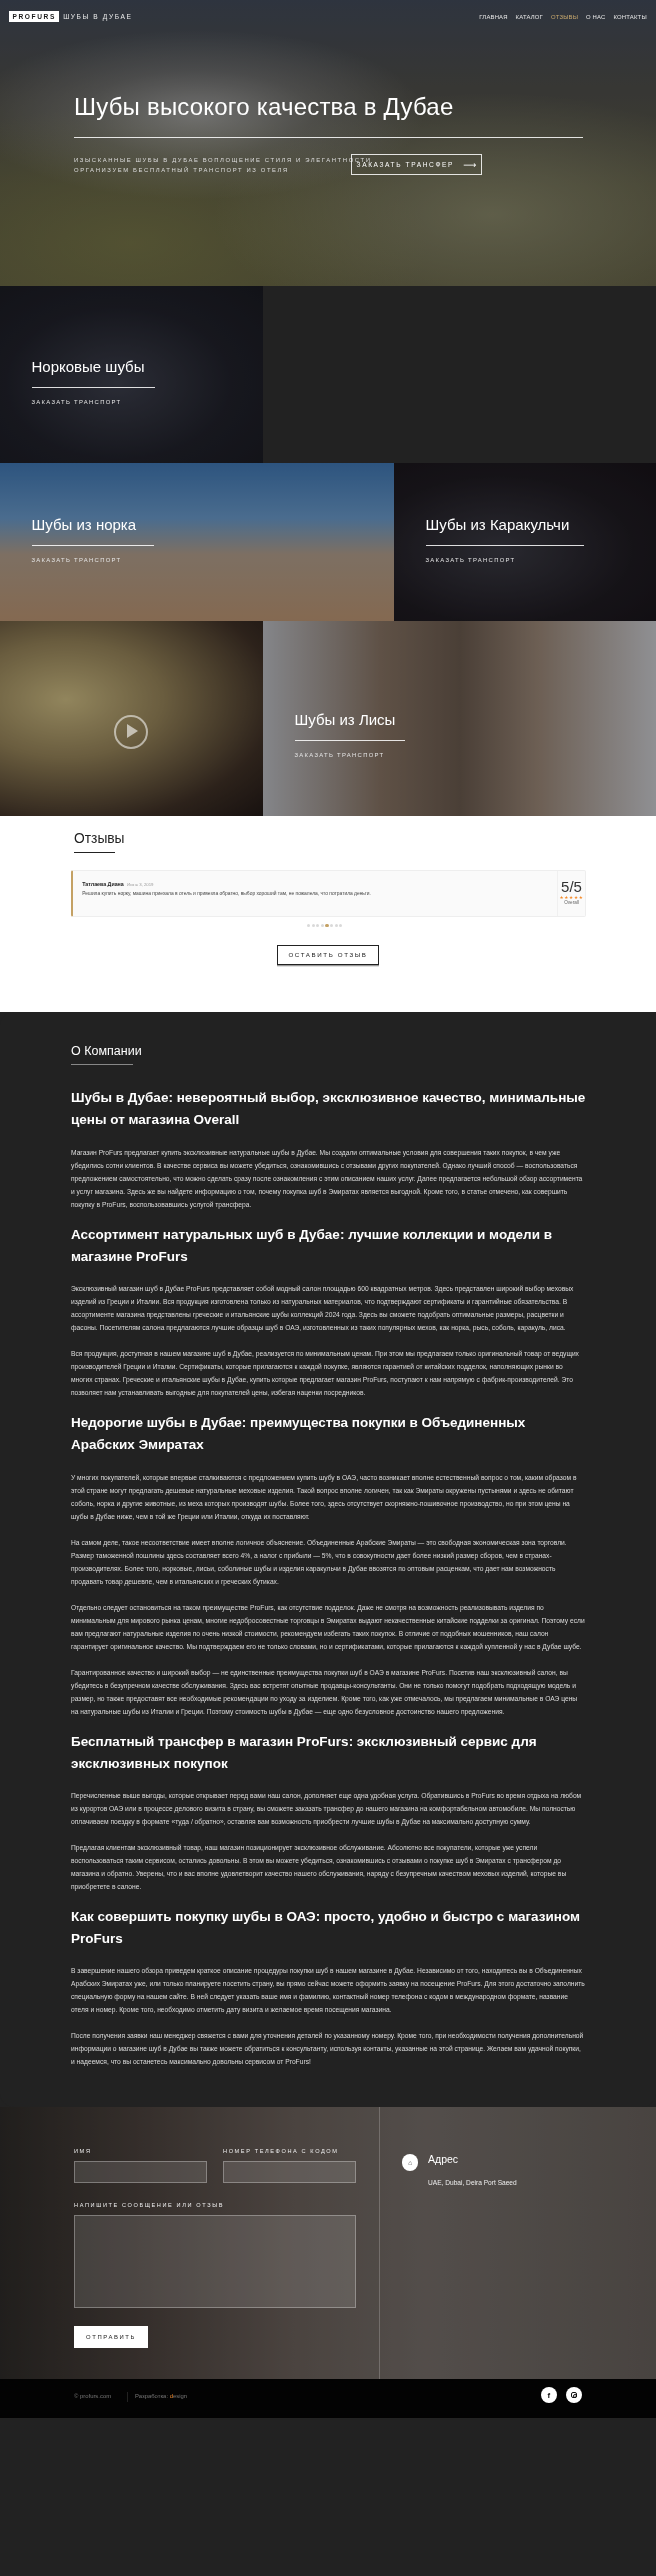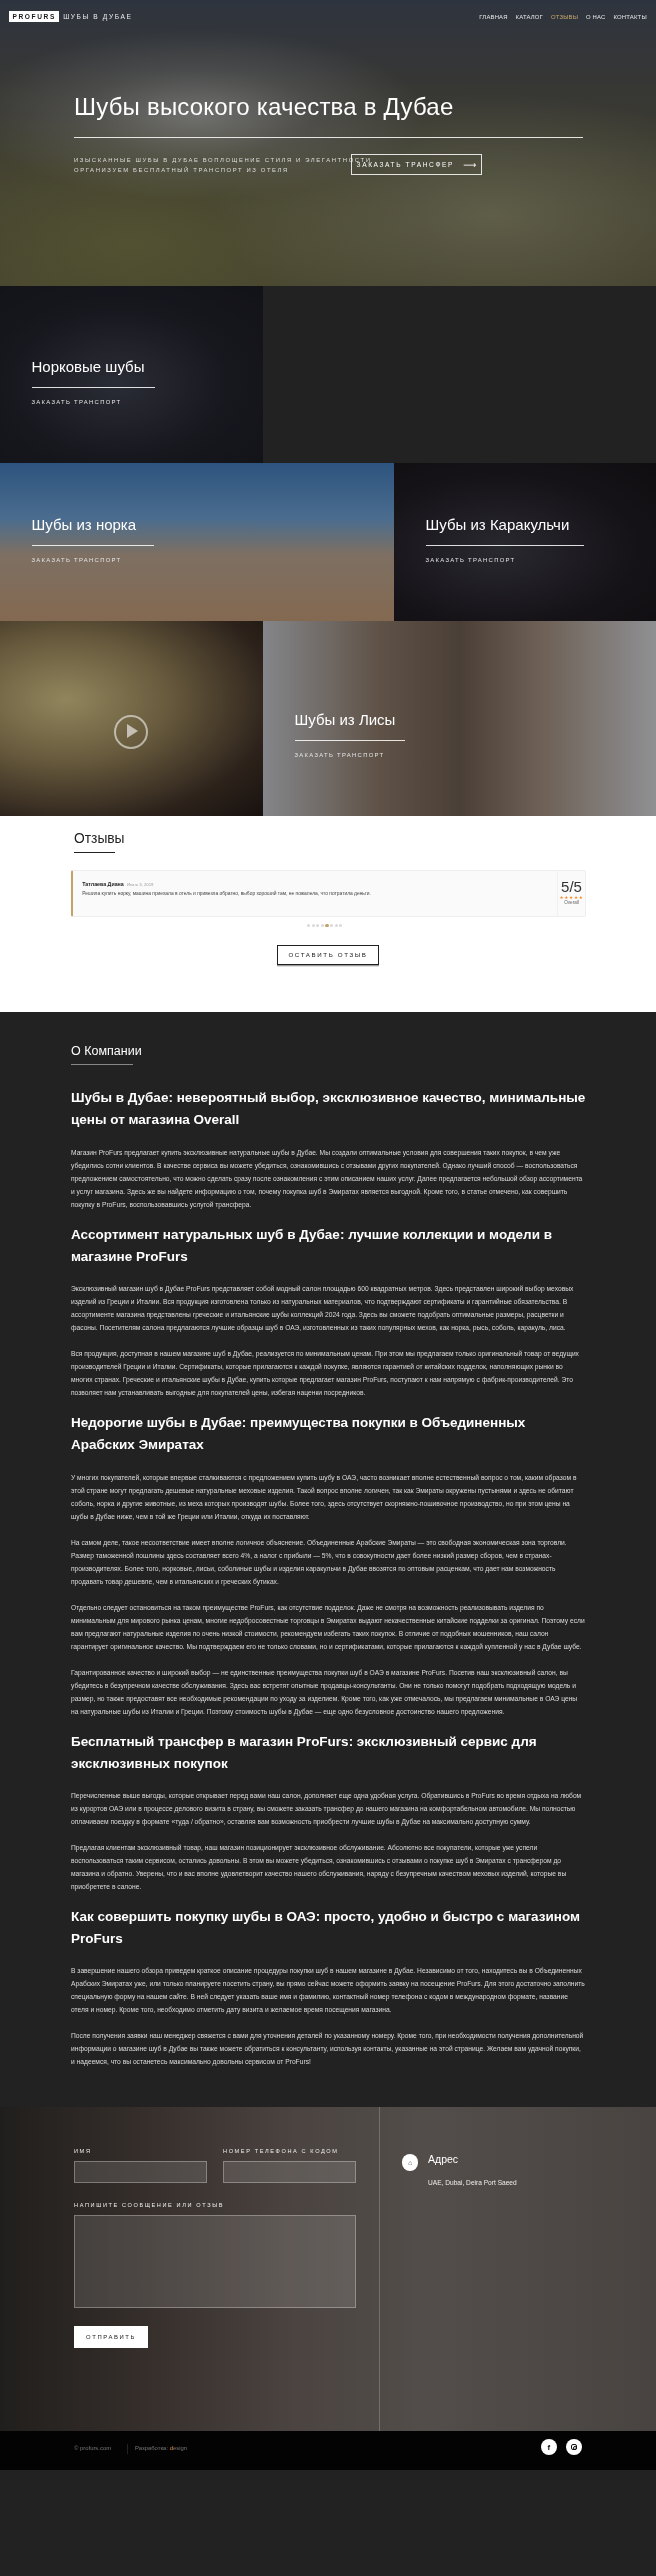--- a/index.html
+++ b/index.html
@@ -64,21 +64,21 @@
 
   
   .about { background:#222; padding: 31.5px 0 26px 71px; border-radius: 14px; }
   .about h2.section { font-size:12.5px; font-weight:normal; color:#fff; }
   .about .rule { width:62px; height:1.3px; background:#888; margin-top:6.6px; margin-bottom:22px; }
   .about h3 { font-size:13.5px; font-weight:bold; color:#fff; line-height:22px; width:518px; margin-bottom:14.4px; }
   .about p { font-size:6.7px; color:#ddd; line-height:13px; width:515px; margin-bottom:13px; }
   .about p + h3 { margin-top:9.2px; }
 
   
-  .contact { position:relative; height:324px; overflow:hidden;
+  .contact { position:relative; height:272px; overflow:hidden;
     background: linear-gradient(90deg, #1d1a17 0%, #3a302b 20%, #5e534d 45%, #6a625d 65%, #5a534e 100%); }
   .contact::after { content:""; position:absolute; inset:0; background: rgba(40,40,40,0.35); }
   .contact > * { position:relative; z-index:2; }
   .c-divider { position:absolute !important; left:379px; top:0; width:0.7px; height:100%; background:rgba(255,255,255,0.2); }
   .c-label { position:absolute !important; font-size:5.6px; letter-spacing:1.6px; color:#eee; }
   .c-input { position:absolute !important; background:rgba(255,255,255,0.12); border:0.7px solid rgba(255,255,255,0.3); color:#fff; }
   .send-btn { position:absolute !important; left:74px; top:89px; width:74px; height:21.7px; background:#fff; color:#222; font-size:5.9px; letter-spacing:1.6px; border:none; cursor:pointer; }
   .addr-icon { position:absolute !important; left:402px; top:47px; width:16.4px; height:16.4px; border-radius:50%; background:#fff; display:flex; align-items:center; justify-content:center; color:#333; font-size:6.6px; }
   .addr-title { position:absolute !important; left:428px; top:46px; font-size:10.5px; color:#fff; }
   .addr-text { position:absolute !important; left:428px; top:72px; font-size:6.6px; color:#eee; }

